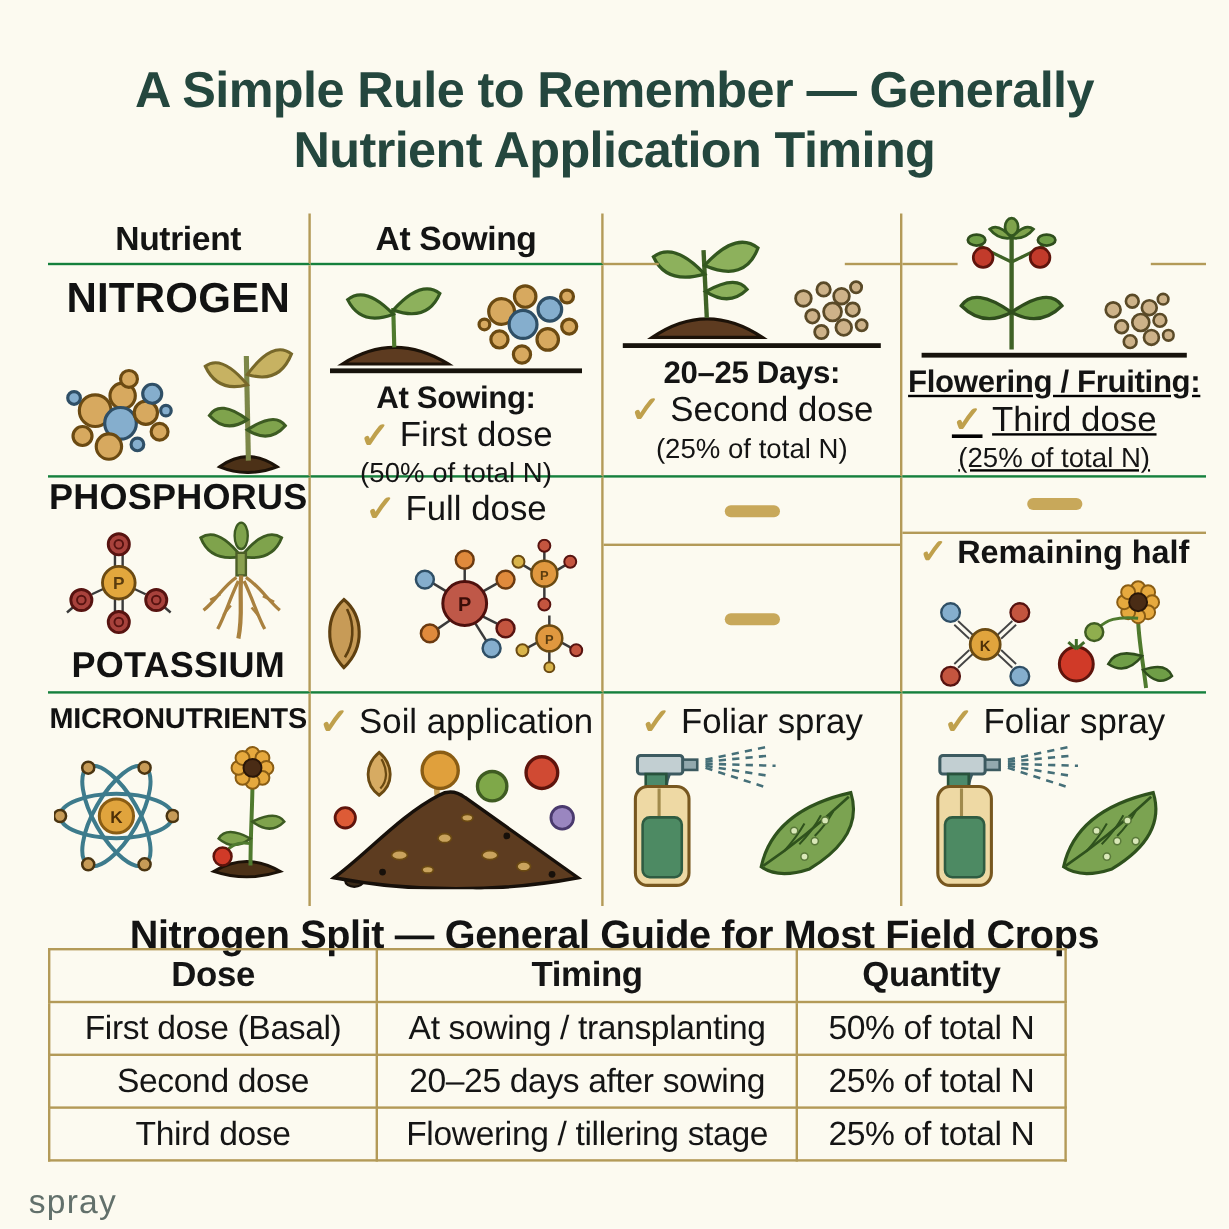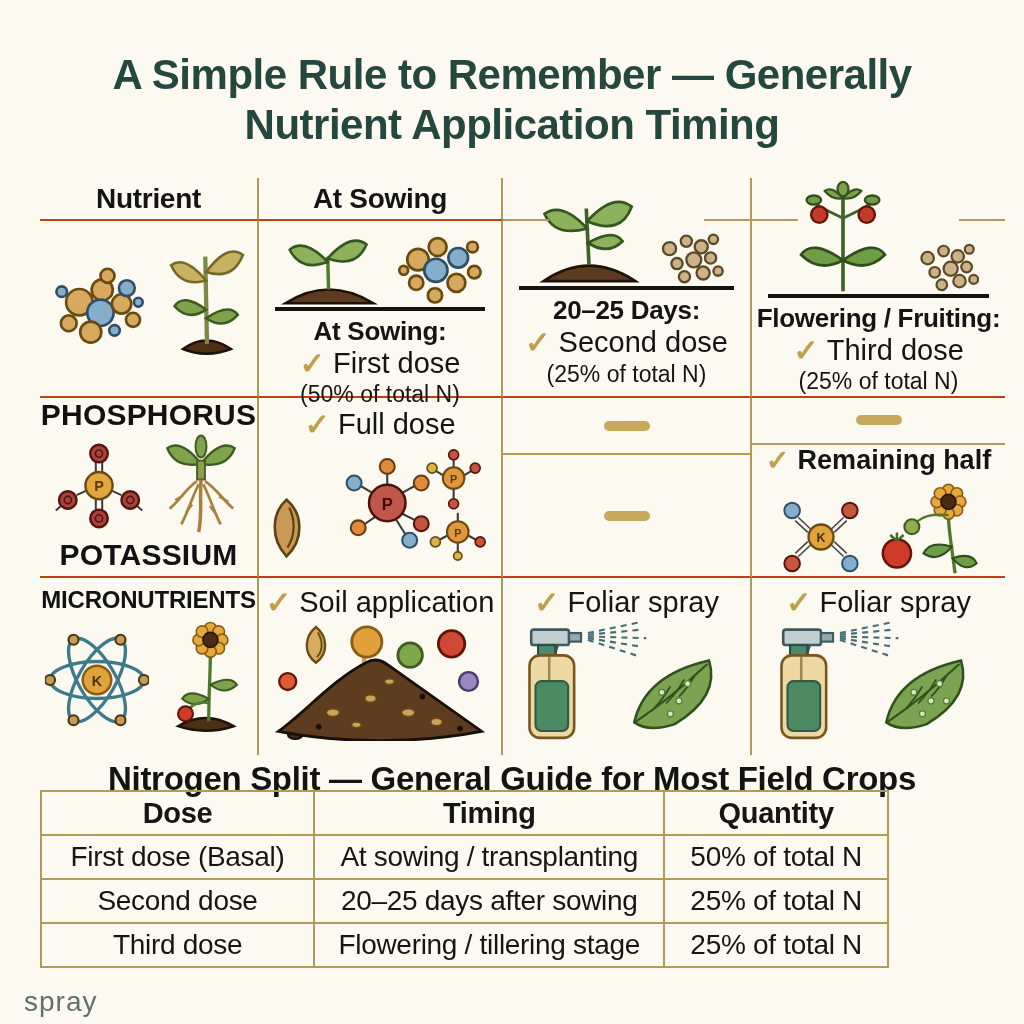--- a/index.html
+++ b/index.html
@@ -14,25 +14,25 @@
 
   
   .main-grid {
     position:absolute; left:40px; top:178px; width:965px; height:577px;
     display:grid;
     grid-template-columns:219px 244px 249px 253px;
     grid-template-rows:43px 177px 180px 177px;
   }
   .cell { position:relative; }
   .bR { border-right:2px solid #b39a58; }
-  .bB { border-bottom:2px solid #c2410c; }
+  .bB { border-bottom:2px solid #15803d; }
 
   .h1 { grid-area:1/1/2/2; } .h2 { grid-area:1/2/2/3; }
   .c-n-name { grid-area:2/1/3/2; } .c-n-sow { grid-area:2/2/3/3; }
-  .c-n-mid  { grid-area:1/3/3/4; } .c-n-late { grid-area:1/4/3/5; }
+  .c-n-mid  { grid-area:1/3/3/4; } .c-n-late { grid-area:1/4/3/5;text-decoration:underline; }
   .c-p-name { grid-area:3/1/4/2; } .c-p-sow { grid-area:3/2/4/3; }
   .c-pk-mid { grid-area:3/3/4/4; } .c-pk-late{ grid-area:3/4/4/5; }
   .c-m-name { grid-area:4/1/5/2; } .c-m-sow { grid-area:4/2/5/3; }
   .c-m-mid  { grid-area:4/3/5/4; } .c-m-late { grid-area:4/4/5/5; }
 
   .c-n-mid::before, .c-n-late::before {
     content:""; position:absolute; top:41px; left:0; width:46px; height:2px; background:#b39a58;
   }
   .c-n-mid::after, .c-n-late::after {
     content:""; position:absolute; top:41px; right:0; width:46px; height:2px; background:#b39a58;
@@ -82,20 +82,21 @@
 
   <h1 class="main-title"><span>A Simple Rule to Remember — Generally</span><br><span>Nutrient Application Timing</span></h1>
 
   <div class="main-grid">
 
     <div class="cell h1 bR bB colhead">Nutrient</div>
     <div class="cell h2 bR bB colhead">At Sowing</div>
 
     <div class="cell c-n-name bR bB">
       <div class="vstack" style="justify-content:flex-start; padding-top:8px;">
+        <div class="nut nitrogen">NITROGEN</div>
         <div class="illus-row" style="margin-top:2px;">
           <svg width="102" height="88" viewBox="0 0 115 100">
             <g stroke-width="3">
               <circle cx="34" cy="40" r="15" fill="#d7a95f" stroke="#6b4a12"></circle>
                 <circle cx="60" cy="26" r="12" fill="#d7a95f" stroke="#6b4a12"></circle>
               <circle cx="58" cy="52" r="15" fill="#85aecd" stroke="#2f4f66"></circle>
                 <circle cx="82" cy="42" r="11" fill="#d7a95f" stroke="#6b4a12"></circle>
               <circle cx="88" cy="24" r="9" fill="#85aecd" stroke="#2f4f66"></circle>
                 <circle cx="22" cy="64" r="9" fill="#d7a95f" stroke="#6b4a12"></circle>
               <circle cx="47" cy="74" r="12" fill="#d7a95f" stroke="#6b4a12"></circle>

